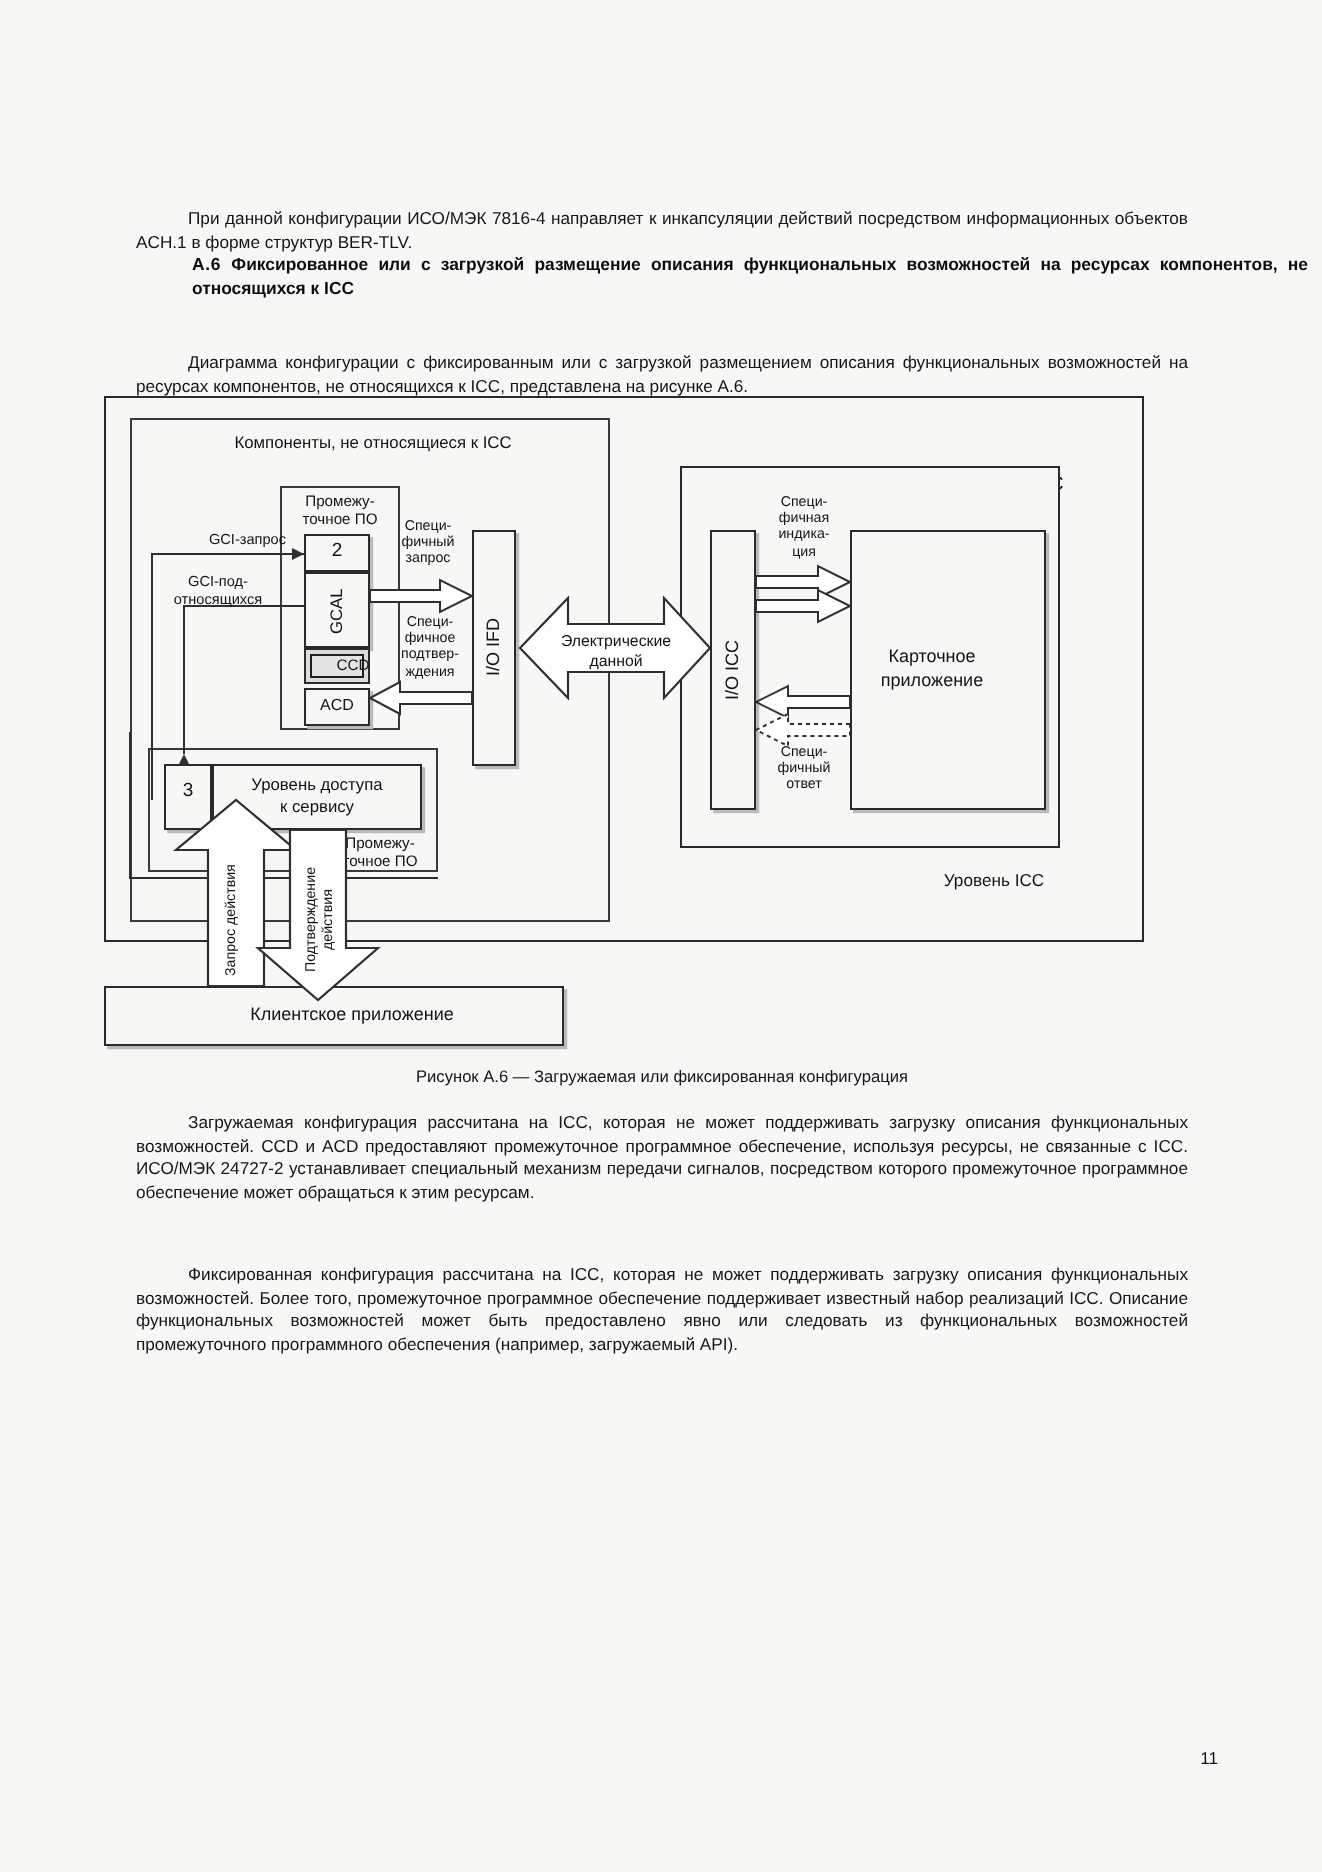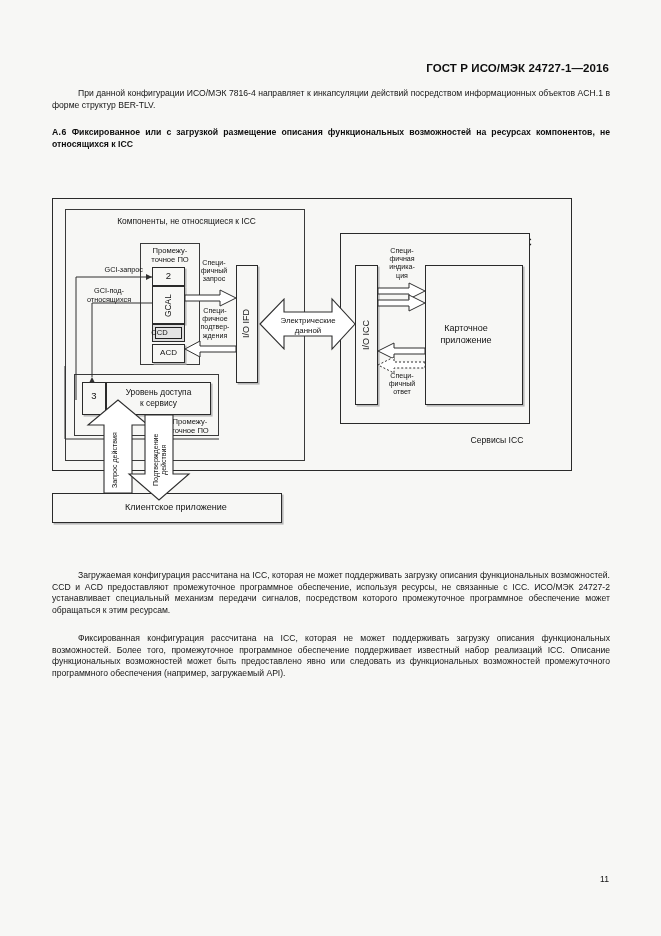--- a/index.html
+++ b/index.html
@@ -28,21 +28,21 @@
 
   
   .txt{
     position:absolute;
     left:52px;width:558px;
     font-size:8.6px;
     line-height:11.6px;
     text-align:justify;
     color:#151515;
   }
-  .txt p{margin:0;}
+  .txt p{margin:16px;}
   .txt p.ind{text-indent:26px;}
 
   .sec-head{
     position:absolute;left:52px;width:558px;
     font-size:8.7px;line-height:12px;
     font-weight:bold;text-align:justify;
     color:#0d0d0d;
   }
   .sec-head .l1{text-indent:26px;letter-spacing:.35px;}
 
@@ -73,59 +73,61 @@
     position:absolute;right:52px;bottom:52px;
     font-size:8.6px;font-weight:normal;color:#141414;
   }
   svg{position:absolute;left:0;top:0;overflow:visible;}
 </style>
 </head>
 <body>
 
 <div class="page">
 
-  <div class="doc-header">ГОСТ Р ИСО/МЭК 24727-1—2016</div>
 
   <div class="txt" style="top:88px;">
     <p class="ind">При данной конфигурации ИСО/МЭК 7816-4 направляет к инкапсуляции действий посредством информационных объектов ACH.1 в форме структур BER-TLV.</p>
   </div>
 
-  <div class="sec-head" style="top:126px;">
+  <div class="sec-head" style="top:126px;margin-left:44px;">
     <span class="l1">А.6</span>
     <span>Фиксированное или с загрузкой размещение описания функциональных возможностей на ресурсах компонентов, не относящихся к ICC</span>
   </div>
 
+  <div class="txt" style="top:160px;">
+    <p class="ind">Диаграмма конфигурации с фиксированным или с загрузкой размещением описания функциональных возможностей на ресурсах компонентов, не относящихся к ICC, представлена на рисунке А.6.</p>
+  </div>
 
   <div class="figure">
 
     <div class="box b2" style="left:0px;top:2px;width:520px;height:273px;"></div>
 
     <div class="box b1" style="left:13px;top:13px;width:240px;height:252px;"></div>
 
     <div class="lbl b" style="left:27px;top:21px;width:215px;font-size:8.4px;">Компоненты, не относящиеся к ICC</div>
     <div class="lbl b" style="left:447px;top:42px;width:48px;font-size:10px;letter-spacing:.4px;">ICC</div>
-    <div class="lbl b" style="left:385px;top:240px;width:120px;font-size:8.6px;">Сервисы ICC</div>
+    <div class="lbl b" style="left:385px;top:240px;width:120px;font-size:8.6px;">Уровень ICC</div>
 
     <div class="box b2" style="left:288px;top:37px;width:190px;height:191px;"></div>
 
     <div class="box b1" style="left:88px;top:47px;width:60px;height:122px;"></div>
     <div class="lbl" style="left:88px;top:50px;width:60px;">
       <span style="white-space:pre-line">Промежу-
 точное ПО</span>
     </div>
 
     <div class="box b2 shadow" style="left:100px;top:71px;width:33px;height:19px;"></div>
     <div class="lbl b" style="left:100px;top:75px;width:33px;font-size:9.5px;">2</div>
 
     <div class="box b2 shadow" style="left:100px;top:90px;width:33px;height:38px;"></div>
     <div class="lbl b vert" style="left:102px;top:93px;width:29px;height:33px;font-size:8.4px;display:flex;align-items:center;justify-content:center;">GCAL</div>
 
     <div class="box b2" style="left:100px;top:128px;width:33px;height:18px;background:#ddd;"></div>
     <div class="box b3" style="left:103px;top:131px;width:27px;height:12px;background:#e4e4e4;"></div>
-    <div class="lbl b" style="left:83px;top:132px;width:49px;font-size:7.6px;">CCD</div>
+    <div class="lbl b" style="left:100px;top:132px;width:49px;font-size:7.6px;">CCD</div>
 
     <div class="box b2 shadow" style="left:100px;top:148px;width:33px;height:19px;"></div>
     <div class="lbl b" style="left:100px;top:152px;width:33px;font-size:8px;">ACD</div>
 
     <div class="box b2 shadow" style="left:184px;top:69px;width:22px;height:118px;"></div>
     <div class="lbl b vert" style="left:185px;top:72px;width:20px;height:112px;font-size:9px;display:flex;align-items:center;justify-content:center;">I/O IFD</div>
 
     <div class="box b2 shadow" style="left:303px;top:69px;width:23px;height:140px;"></div>
     <div class="lbl b vert" style="left:304px;top:72px;width:21px;height:134px;font-size:9px;display:flex;align-items:center;justify-content:center;">I/O ICC</div>
 
@@ -193,24 +195,25 @@
 ция</div>
     <div class="lbl" style="left:328px;top:176px;width:44px;font-size:7.1px;line-height:8.2px;white-space:pre-line;">Специ-
 фичный
 ответ</div>
     <div class="lbl vert" style="left:58px;top:228px;width:12px;height:72px;font-size:7.1px;display:flex;align-items:center;justify-content:center;">Запрос действия</div>
     <div class="lbl vert" style="left:99px;top:224px;width:18px;height:80px;font-size:7.1px;line-height:8.4px;display:flex;align-items:center;justify-content:center;white-space:pre-line;text-align:center;">Подтверждение
 действия</div>
 
   </div>
 
-
-  <div class="txt" style="top:570px;">
+  <div class="fig-cap">Рисунок А.6 — Загружаемая или фиксированная конфигурация</div>
+
+  <div class="txt" style="top:540px;">
     <p class="ind">Загружаемая конфигурация рассчитана на ICC, которая не может поддерживать загрузку описания функциональных возможностей. CCD и ACD предоставляют промежуточное программное обеспечение, используя ресурсы, не связанные с ICC. ИСО/МЭК 24727-2 устанавливает специальный механизм передачи сигналов, посредством которого промежуточное программное обеспечение может обращаться к этим ресурсам.</p>
   </div>
 
-  <div class="txt" style="top:633px;">
+  <div class="txt" style="top:616px;">
     <p class="ind">Фиксированная конфигурация рассчитана на ICC, которая не может поддерживать загрузку описания функциональных возможностей. Более того, промежуточное программное обеспечение поддерживает известный набор реализаций ICC. Описание функциональных возможностей может быть предоставлено явно или следовать из функциональных возможностей промежуточного программного обеспечения (например, загружаемый API).</p>
   </div>
 
   <div class="pageno">11</div>
 
 </div>
 
 </body></html>

